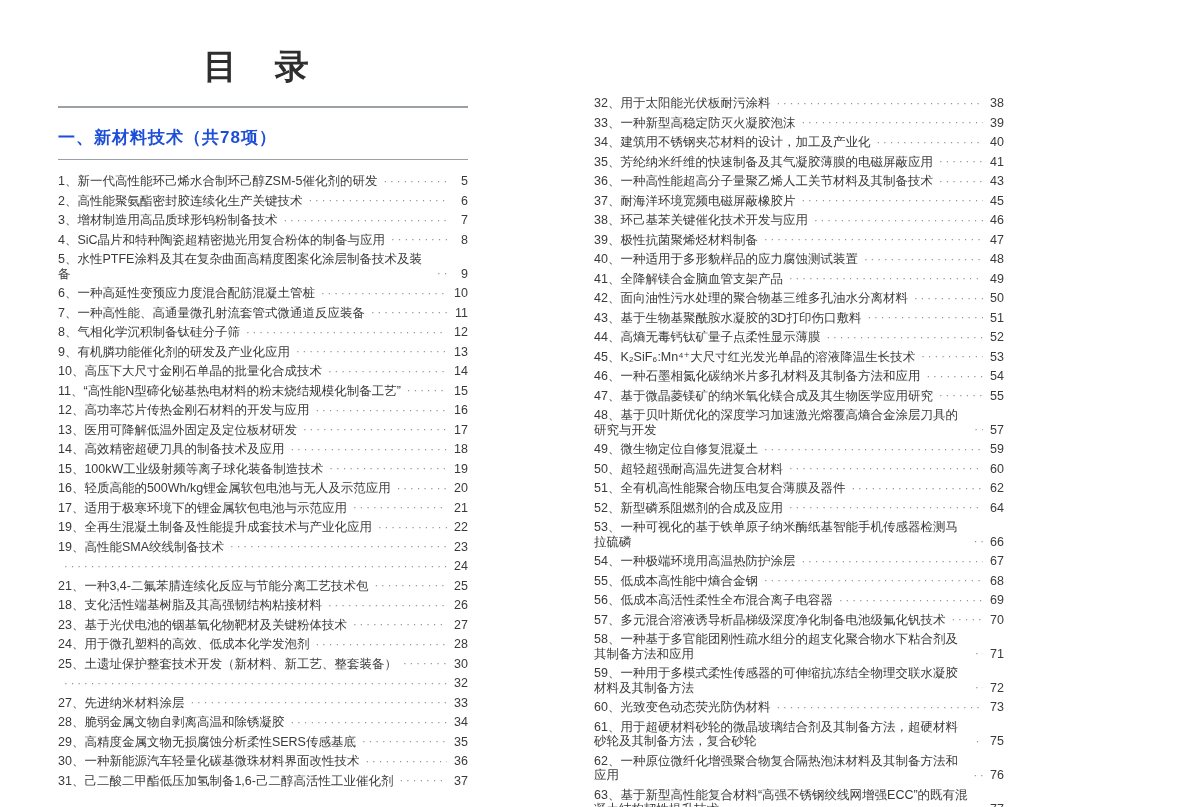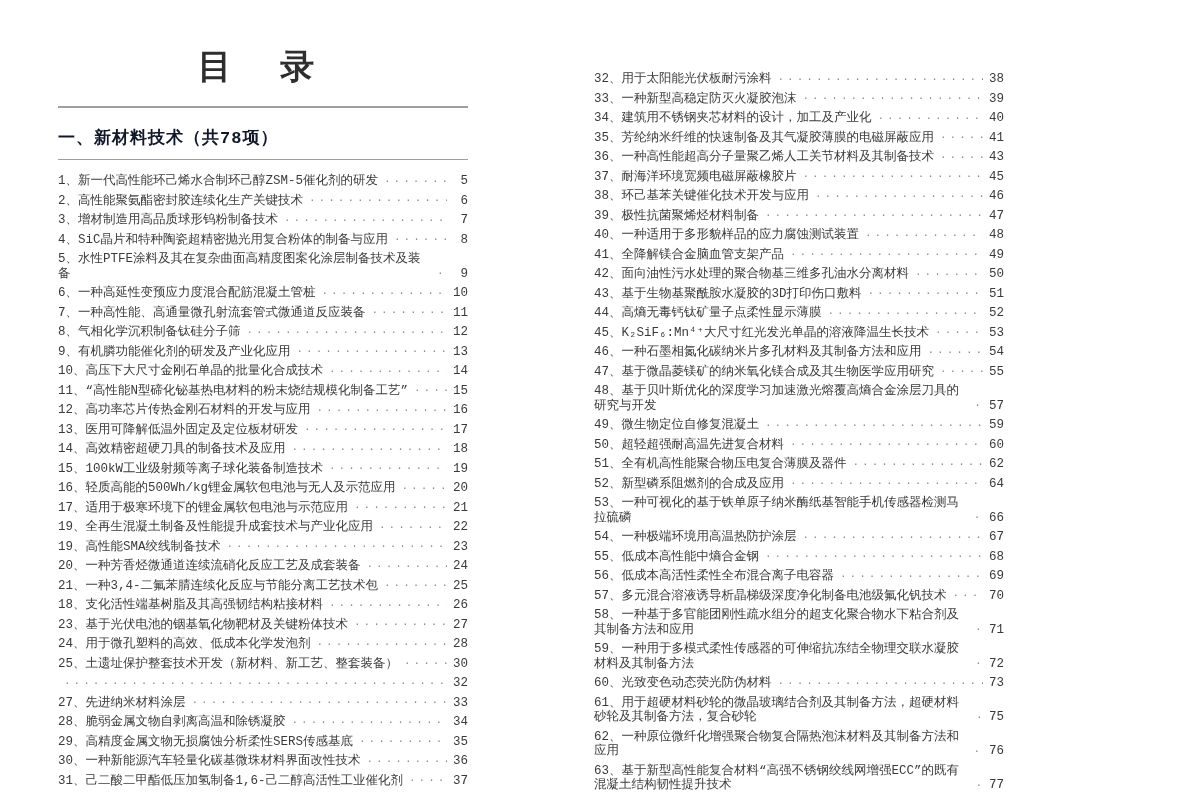--- a/index.html
+++ b/index.html
@@ -11,46 +11,45 @@
   }
   .page {
     width: 1062px;
     height: 807px;
     box-sizing: border-box;
     padding: 0 58px;
     display: flex;
     gap: 126px;
     overflow: hidden;
     background: #ffffff;
-    font-family: Liberation Mono, monospace;
   }
   .col {
     flex: 1 1 0;
     min-width: 0;
   }
   .col-left  { padding-top: 44px; }
-  .col-right { padding-top: 72px; }
+  .col-right { padding-top: 96px; }
 
   .doc-title {
     font-size: 34px;
     font-weight: bold;
     letter-spacing: 14px;
     text-align: center;
     color: #2e2e2e;
     margin: 0 0 16px 0;
   }
   .title-rule {
     height: 0;
     border-top: 2px solid #9aa0a6;
     margin: 0 0 18px 0;
   }
   .section-title {
     font-size: 17px;
     font-weight: bold;
-    color: #0f172a;
+    color: #1d4ed8;
     letter-spacing: 1px;
     margin: 0 0 10px 0;
   }
   .section-rule {
     height: 0;
     border-top: 1px solid #9aa0a6;
     margin: 0 0 14px 0;
   }
 
   .toc-list { width: 100%; }
@@ -181,21 +180,20 @@
           <span class="toc-label">19、全再生混凝土制备及性能提升成套技术与产业化应用</span>
           <span class="toc-dots">································································································································································</span>
           <span class="toc-page">22</span>
         </div>
         <div class="toc-row">
           <span class="toc-label">19、高性能SMA绞线制备技术</span>
           <span class="toc-dots">································································································································································</span>
           <span class="toc-page">23</span>
         </div>
         <div class="toc-row">
-          <span class="toc-label">20、一种芳香烃微通道连续流硝化反应工艺及成套装备</span>
           <span class="toc-dots">································································································································································</span>
           <span class="toc-page">24</span>
         </div>
         <div class="toc-row">
           <span class="toc-label">21、一种3,4-二氟苯腈连续化反应与节能分离工艺技术包</span>
           <span class="toc-dots">································································································································································</span>
           <span class="toc-page">25</span>
         </div>
         <div class="toc-row">
           <span class="toc-label">18、支化活性端基树脂及其高强韧结构粘接材料</span>

